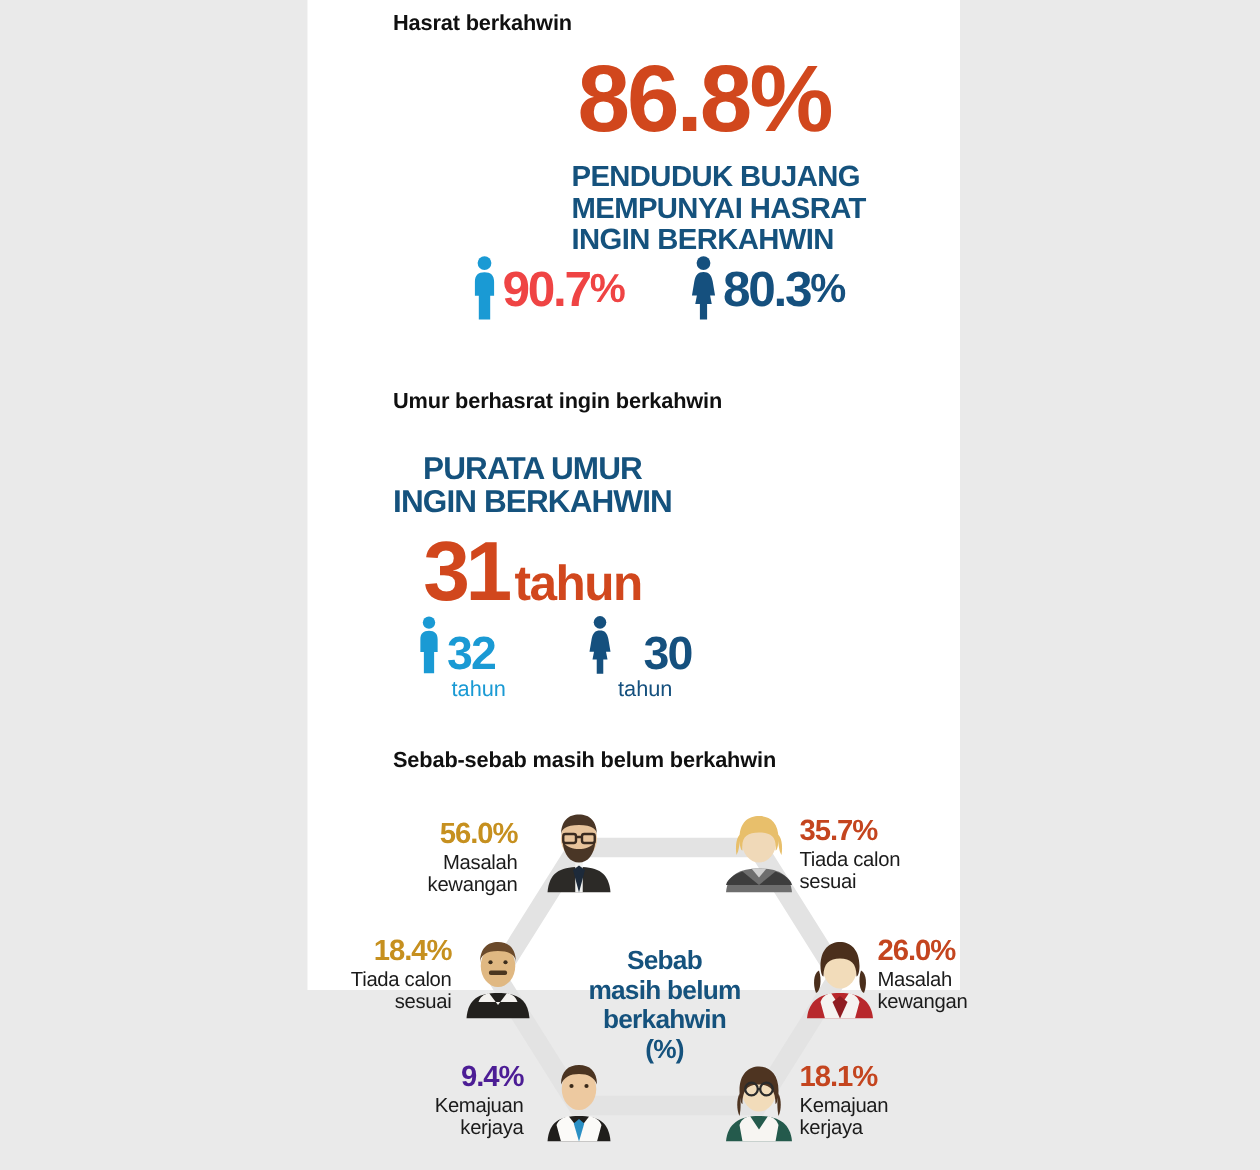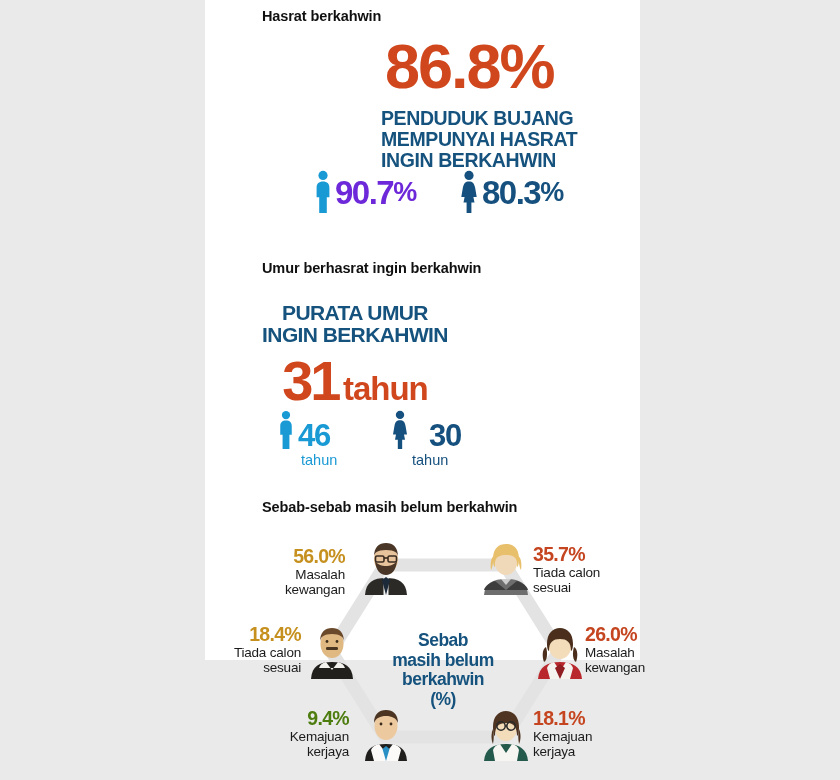--- a/index.html
+++ b/index.html
@@ -60,21 +60,21 @@
     position: absolute;
     display: flex;
     align-items: center;
   }
   .g-num {
     font-size: 33px;
     font-weight: bold;
     letter-spacing: -1.5px;
     line-height: 1;
   }
-  .g-num.male { color: #6d28d9; }
+  .g-num.male { color: #ef4444; }
   .g-num.female { color: #15507e; }
   .g-pct { font-size: 27px; }
 
   
   .fig { position: relative; display: inline-block; }
   .fig svg { display: block; }
 
   
   #sec2 { position: absolute; left: 0; top: 252px; width: 435px; height: 250px; }
   #purata {
@@ -223,21 +223,21 @@
       </div>
 
       <div class="age-block" style="left:72px; top:158px;">
         <div class="age-top">
           <span class="fig">
             <svg width="18" height="40" viewBox="0 0 20 44" aria-hidden="true">
               <circle cx="10" cy="5.4" r="4.6" fill="#1a9ad4"></circle>
               <path d="M10 11.5c-4.2 0-6.4 2.1-6.4 6.3v9.4h2.6V43h7.6V27.2h2.6v-9.4c0-4.2-2.2-6.3-6.4-6.3z" fill="#1a9ad4"></path>
             </svg>
           </span>
-          <span class="age-val male" style="margin-left:3px;">46</span>
+          <span class="age-val male" style="margin-left:3px;">32</span>
         </div>
         <div class="age-cap male">tahun</div>
       </div>
 
       <div class="age-block" style="left:185px; top:158px;">
         <div class="age-top">
           <span class="fig">
             <svg width="20" height="40" viewBox="0 0 22 44" aria-hidden="true">
               <circle cx="11" cy="5.4" r="4.6" fill="#15507e"></circle>
               <path d="M11 11.4c-3.6 0-5.2 1.9-6.1 6.1L3.3 27h3.3l-1.1 5.6h3.1V43h4.8V32.6h3.1L15.4 27h3.3l-1.6-9.5c-0.9-4.2-2.5-6.1-6.1-6.1z" fill="#15507e"></path>
@@ -361,21 +361,21 @@
           <div class="lbl">sesuai</div>
         </div>
 
         <div class="node right-side" style="left:358px; top:102px; width:90px;">
           <div class="pct" style="color:#c4451f;">26.0%</div>
           <div class="lbl">Masalah</div>
           <div class="lbl">kewangan</div>
         </div>
 
         <div class="node left-side" style="left:0px; top:186px; width:122px;">
-          <div class="pct" style="color:#4d7c0f;">9.4%</div>
+          <div class="pct" style="color:#4c1d95;">9.4%</div>
           <div class="lbl">Kemajuan</div>
           <div class="lbl">kerjaya</div>
         </div>
 
         <div class="node right-side" style="left:306px; top:186px; width:100px;">
           <div class="pct" style="color:#c4451f;">18.1%</div>
           <div class="lbl">Kemajuan</div>
           <div class="lbl">kerjaya</div>
         </div>
 

